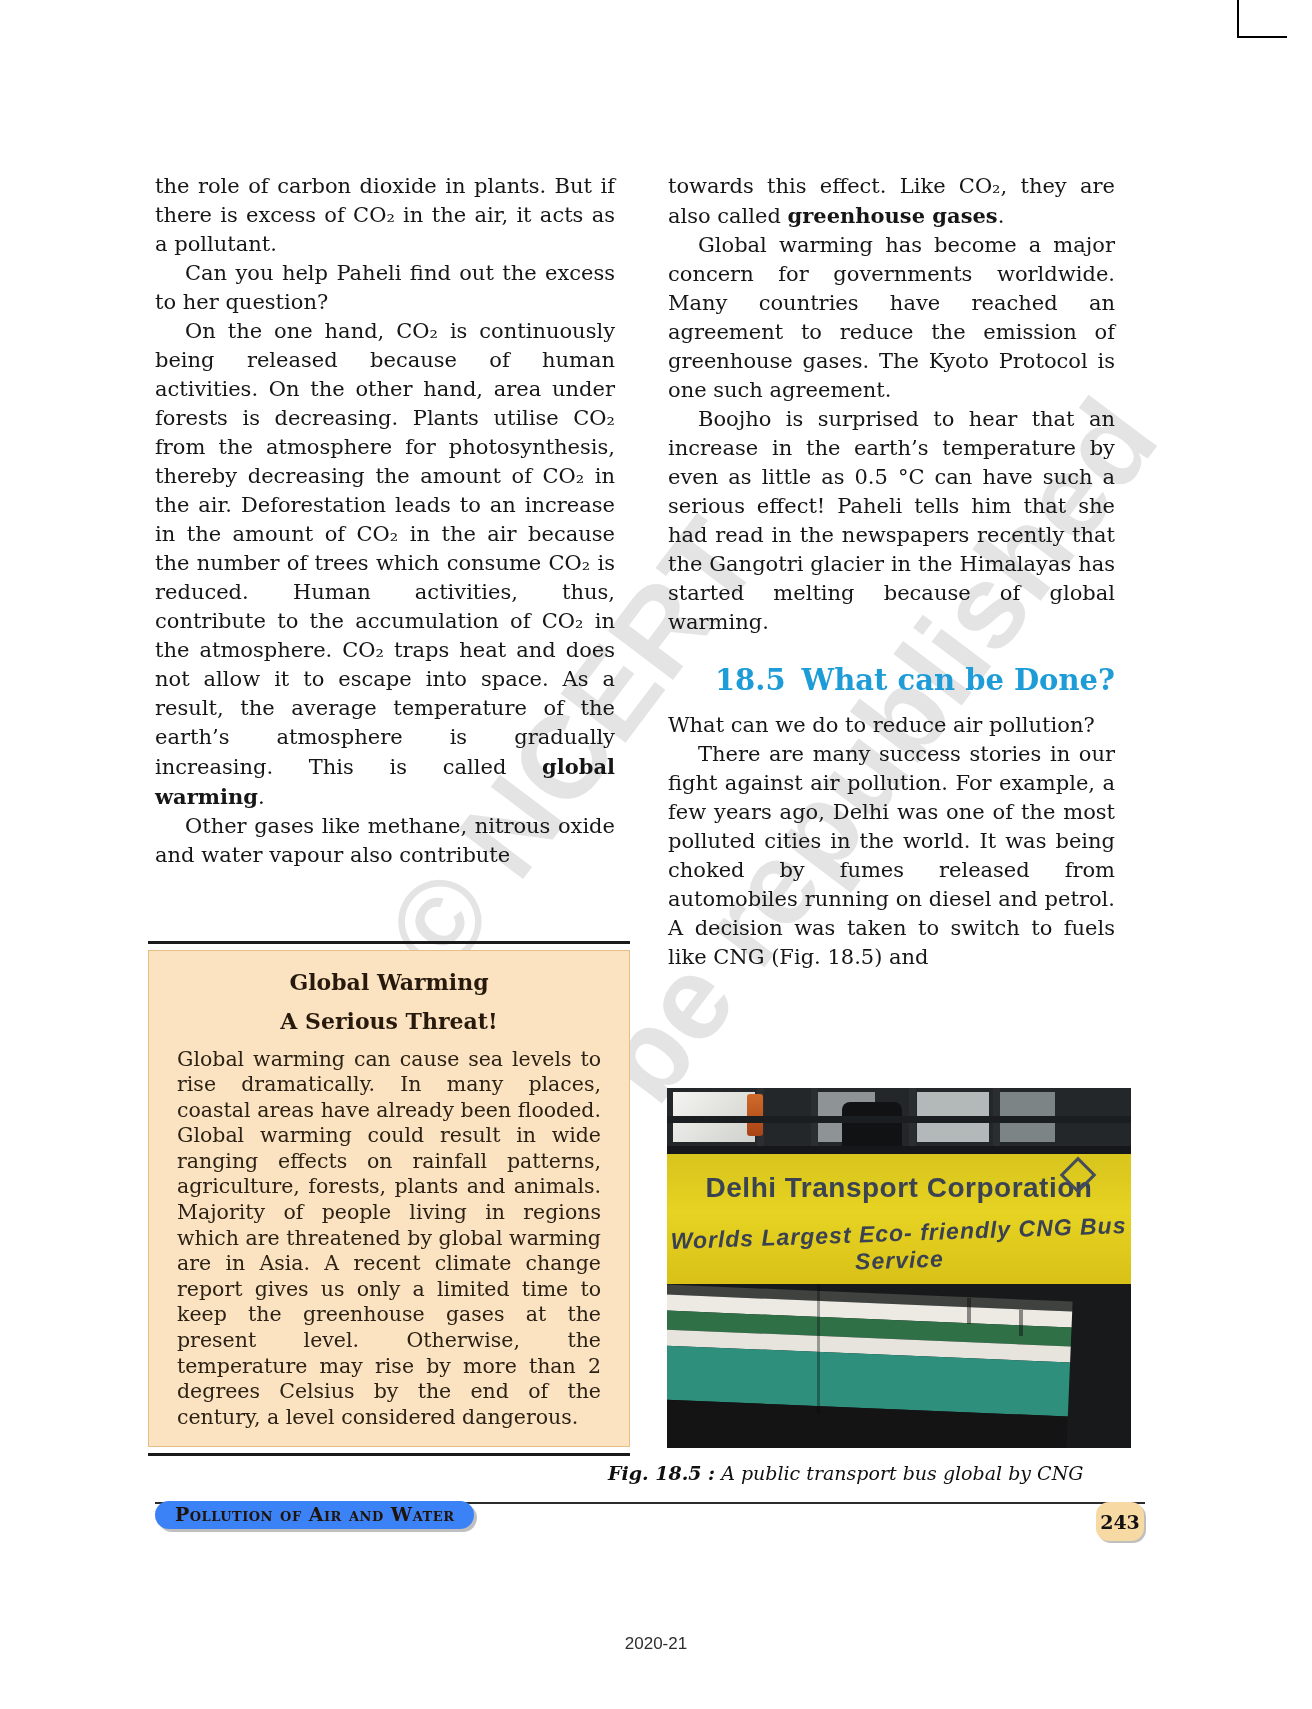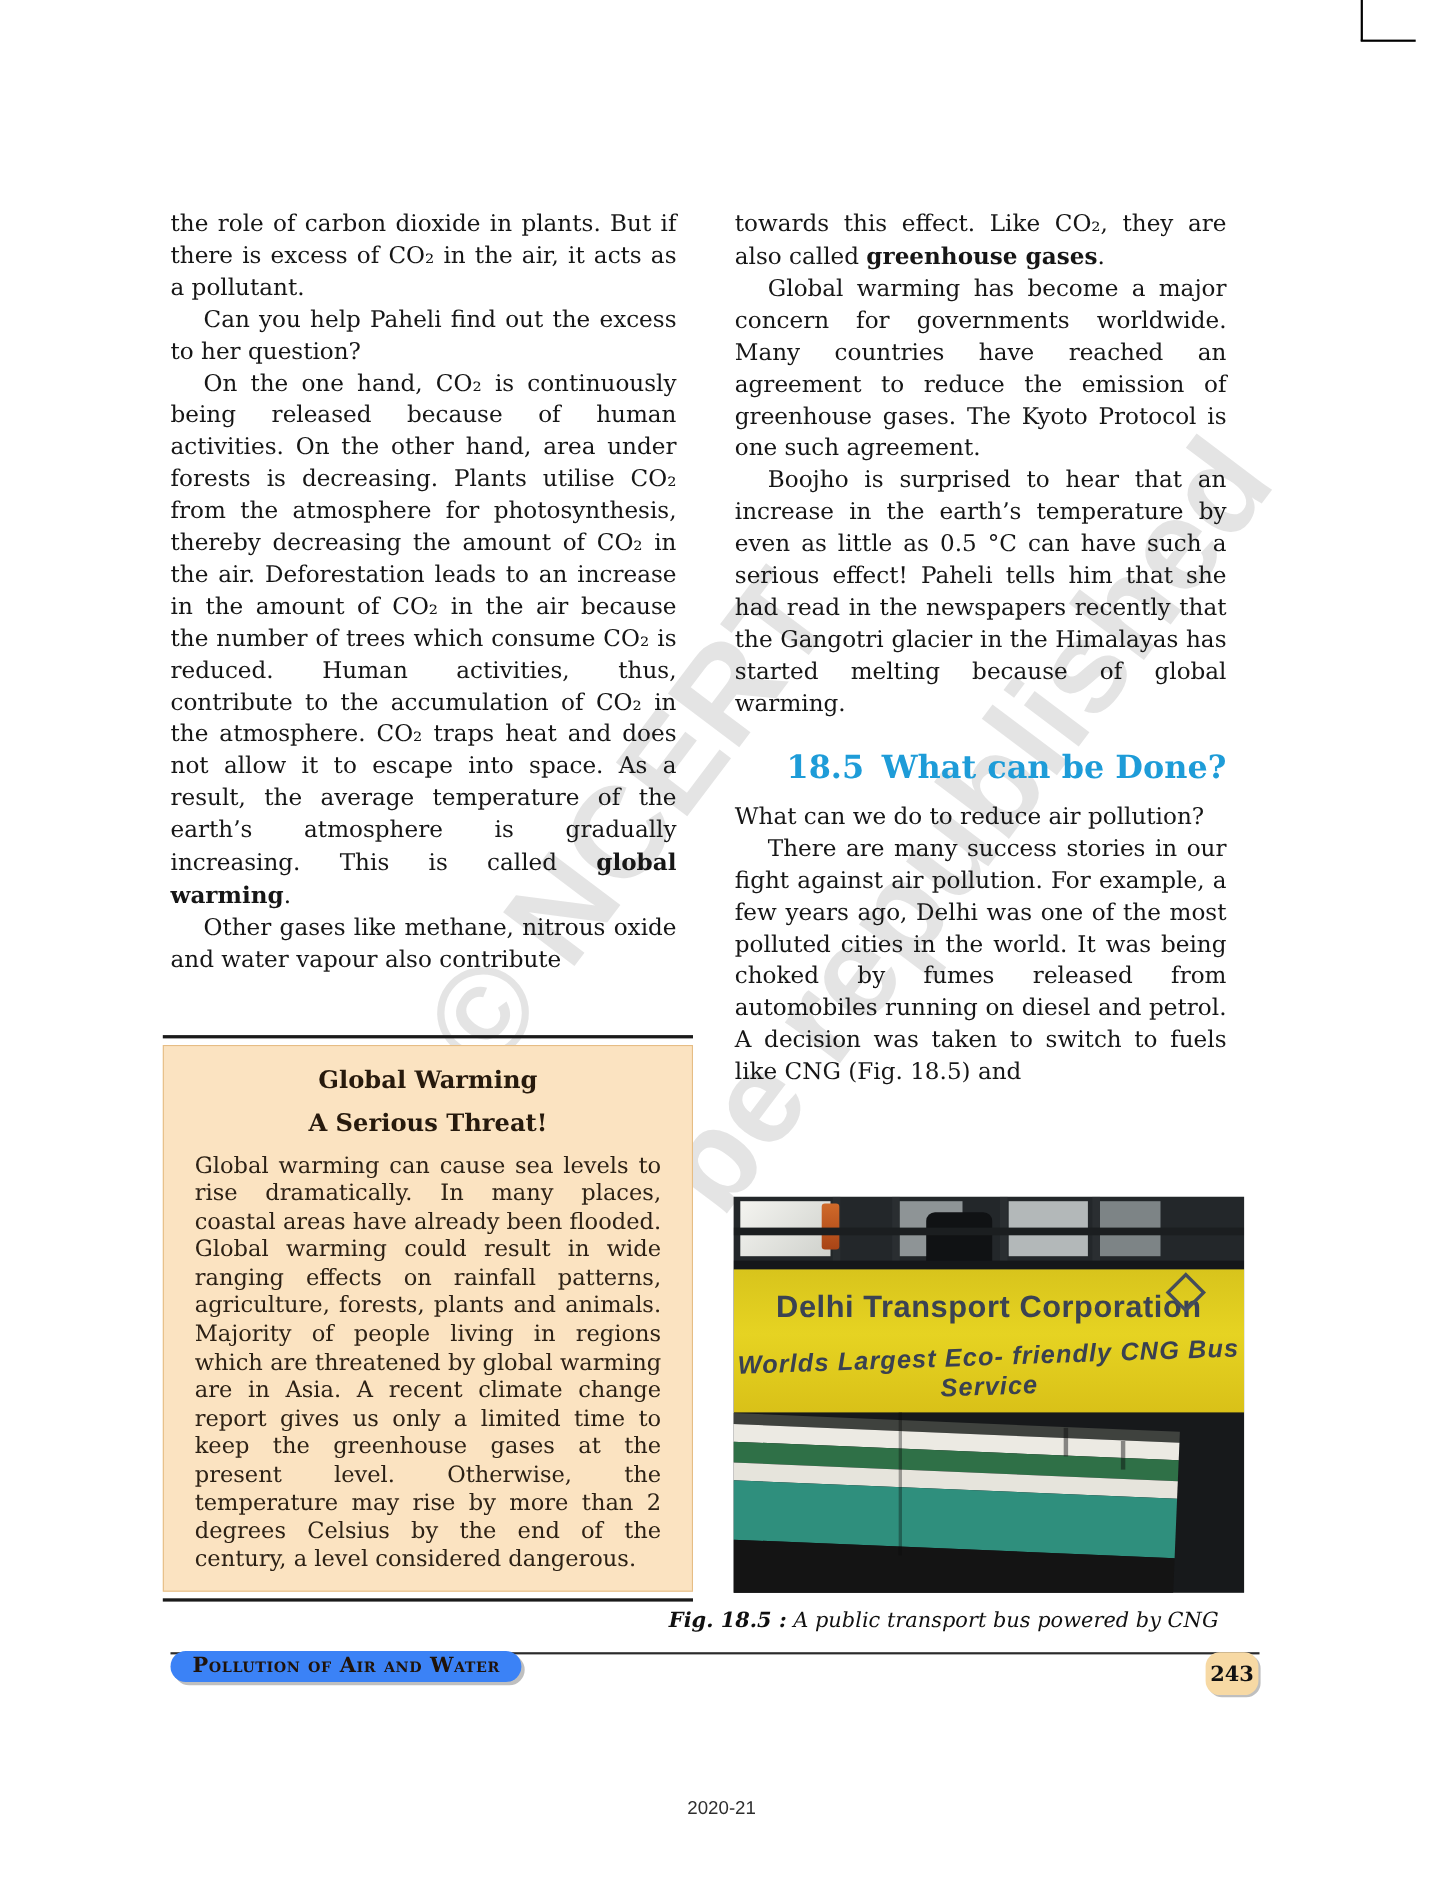--- a/index.html
+++ b/index.html
@@ -16,21 +16,21 @@
     position:absolute;left:130px;top:420px;width:1080px;height:800px;
     display:flex;flex-direction:column;align-items:center;justify-content:center;gap:110px;
     transform:rotate(-53deg);
     font-family:"Liberation Sans",sans-serif;font-weight:bold;font-size:118px;
     color:rgba(120,120,120,0.20);white-space:nowrap;pointer-events:none;z-index:0;
   }
   
   .corner-v{position:absolute;left:1237px;top:0;width:2px;height:37px;background:#000;z-index:2;}
   .corner-h{position:absolute;left:1237px;top:36px;width:50px;height:2px;background:#000;z-index:2;}
   
-  .col{position:absolute;top:189px;z-index:1;}
+  .col{position:absolute;top:172px;z-index:1;}
   .col-left{left:155px;width:460px;}
   .col-right{left:668px;width:447px;}
   .col p{margin:0;text-align:justify;font-size:21px;line-height:29px;}
   .col p.indent{text-indent:30px;}
   .sec-heading{
     margin:26px 0 14px;font-weight:bold;font-size:29px;line-height:34px;
     color:#1e9cd8;text-align:right;
   }
   .sec-heading .num{margin-right:16px;}
   
@@ -177,20 +177,20 @@
       <div class="stripe st-g"></div>
       <div class="stripe st-w2"></div>
       <div class="stripe st-teal"></div>
       <div class="stripe st-black"></div>
     </div>
     <div class="door-line"></div>
     <div class="hinge" style="left:300px;top:210px;"></div>
     <div class="hinge" style="left:352px;top:222px;"></div>
   </div>
 
-  <div class="caption"><span class="cap-label">Fig. 18.5 :</span><span>A  public transport bus powered by CNG</span></div>
+  <div class="caption"><span class="cap-label">Fig. 18.5 :</span><span>A  public transport bus global by CNG</span></div>
 
   <div class="footer-rule"></div>
   <div class="chapter-pill">Pollution of Air and Water</div>
   <div class="page-pill">243</div>
   <div class="year-mark">2020-21</div>
 
 </div>
 
 </body></html>

